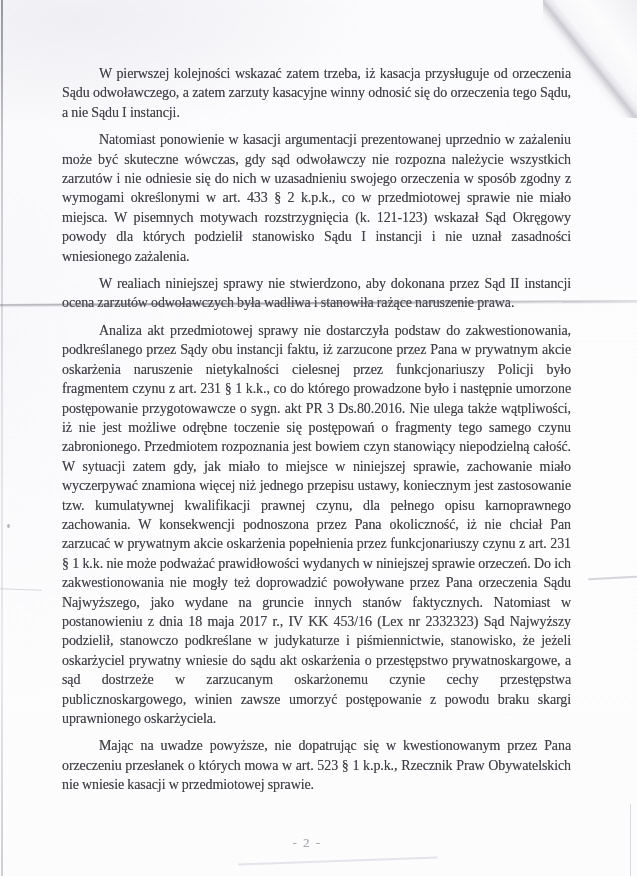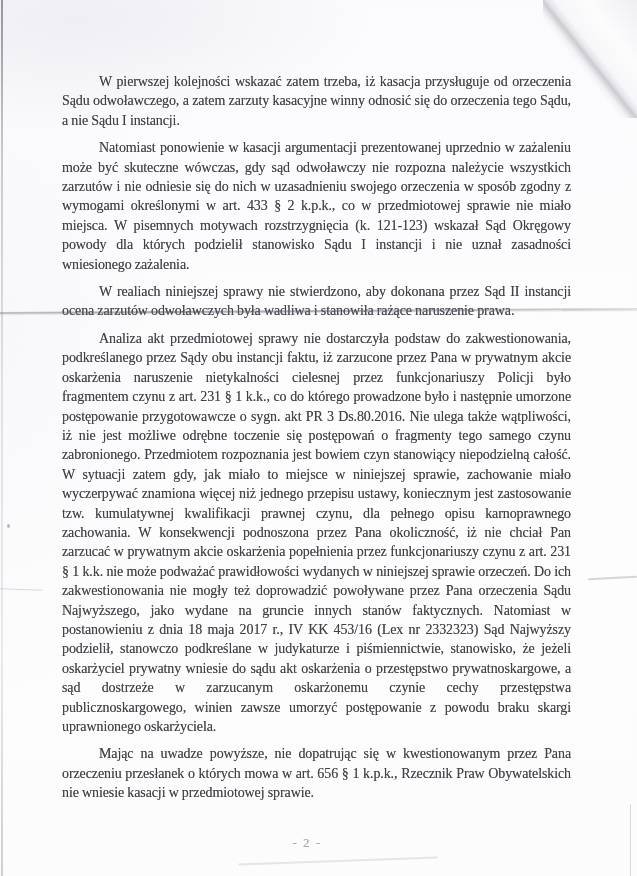--- a/index.html
+++ b/index.html
@@ -60,21 +60,21 @@
     width: 509px;
     color: #404046;
     font-size: 14px;
     line-height: 19.4px;
     letter-spacing: -0.1px;
     word-spacing: -0.2px;
     text-align: justify;
     text-shadow: 0 0 0.6px rgba(64,64,72,0.55);
   }
   .text-block p {
-    margin: 8px 0 8px 0;
+    margin: 0 0 8px 0;
     text-indent: 37px;
   }
   .para-wrap {
     position: relative;
     margin: 0 0 8px 0;
   }
   .para-wrap p { margin: 0; }
 
   
   .crease-through-text {
@@ -150,21 +150,21 @@
 
     <p>Natomiast ponowienie w kasacji argumentacji prezentowanej uprzednio w zażaleniu może być skuteczne wówczas, gdy sąd odwoławczy nie rozpozna należycie wszystkich zarzutów i nie odniesie się do nich w uzasadnieniu swojego orzeczenia w sposób zgodny z wymogami określonymi w art. 433 § 2 k.p.k., co w przedmiotowej sprawie nie miało miejsca. W pisemnych motywach rozstrzygnięcia (k. 121-123) wskazał Sąd Okręgowy powody dla których podzielił stanowisko Sądu I instancji i nie uznał zasadności wniesionego zażalenia.</p>
 
     <div class="para-wrap">
       <p>W realiach niniejszej sprawy nie stwierdzono, aby dokonana przez Sąd II instancji ocena zarzutów odwoławczych była wadliwa i stanowiła rażące naruszenie prawa.</p>
       <span class="crease-through-text"></span>
     </div>
 
     <p>Analiza akt przedmiotowej sprawy nie dostarczyła podstaw do zakwestionowania, podkreślanego przez Sądy obu instancji faktu, iż zarzucone przez Pana w prywatnym akcie oskarżenia naruszenie nietykalności cielesnej przez funkcjonariuszy Policji było fragmentem czynu z art. 231 § 1 k.k., co do którego prowadzone było i następnie umorzone postępowanie przygotowawcze o sygn. akt PR 3 Ds.80.2016. Nie ulega także wątpliwości, iż nie jest możliwe odrębne toczenie się postępowań o fragmenty tego samego czynu zabronionego. Przedmiotem rozpoznania jest bowiem czyn stanowiący niepodzielną całość. W sytuacji zatem gdy, jak miało to miejsce w niniejszej sprawie, zachowanie miało wyczerpywać znamiona więcej niż jednego przepisu ustawy, koniecznym jest zastosowanie tzw. kumulatywnej kwalifikacji prawnej czynu, dla pełnego opisu karnoprawnego zachowania. W konsekwencji podnoszona przez Pana okoliczność, iż nie chciał Pan zarzucać w prywatnym akcie oskarżenia popełnienia przez funkcjonariuszy czynu z art. 231 § 1 k.k. nie może podważać prawidłowości wydanych w niniejszej sprawie orzeczeń. Do ich zakwestionowania nie mogły też doprowadzić powoływane przez Pana orzeczenia Sądu Najwyższego, jako wydane na gruncie innych stanów faktycznych. Natomiast w postanowieniu z dnia 18 maja 2017 r., IV KK 453/16 (Lex nr 2332323) Sąd Najwyższy podzielił, stanowczo podkreślane w judykaturze i piśmiennictwie, stanowisko, że jeżeli oskarżyciel prywatny wniesie do sądu akt oskarżenia o przestępstwo prywatnoskargowe, a sąd dostrzeże w zarzucanym oskarżonemu czynie cechy przestępstwa publicznoskargowego, winien zawsze umorzyć postępowanie z powodu braku skargi uprawnionego oskarżyciela.</p>
 
-    <p>Mając na uwadze powyższe, nie dopatrując się w kwestionowanym przez Pana orzeczeniu przesłanek o których mowa w art. 656 § 1 k.p.k., Rzecznik Praw Obywatelskich nie wniesie kasacji w przedmiotowej sprawie.</p>
+    <p>Mając na uwadze powyższe, nie dopatrując się w kwestionowanym przez Pana orzeczeniu przesłanek o których mowa w art. 523 § 1 k.p.k., Rzecznik Praw Obywatelskich nie wniesie kasacji w przedmiotowej sprawie.</p>
   </div>
 
   <div class="crease-right-mid"></div>
   <div class="crease-left-mid"></div>
   <div class="crease-bottom"></div>
   <div class="speck"></div>
 
   <div class="page-number">- 2 -</div>
 
 </div>

